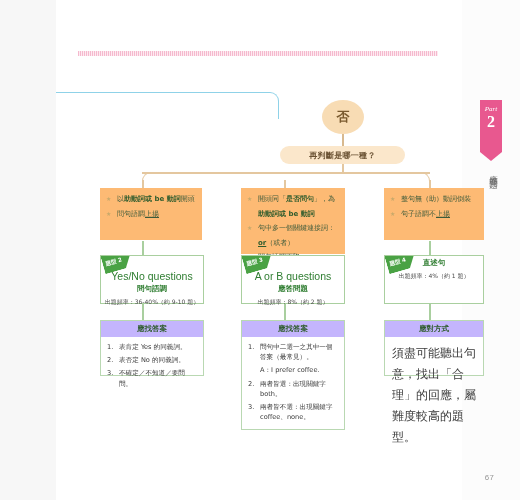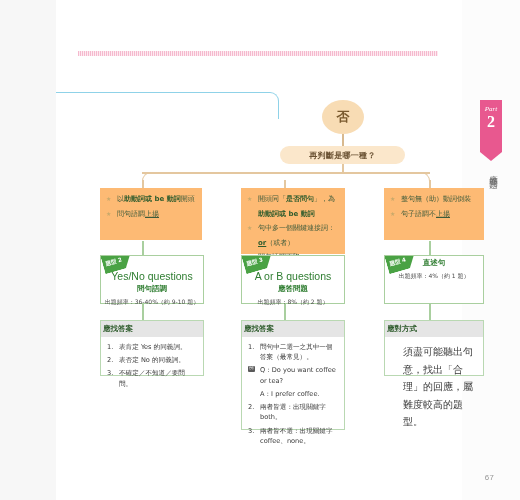--- a/index.html
+++ b/index.html
@@ -133,21 +133,22 @@
   }
 
   
   .abox{
     position:absolute;
     border:1.3px solid #b9d8b2;
     background:#ffffff;
     box-sizing:border-box;
   }
   .abox-head{
-    background:#e5e5e5;
+    background:#c4b5fd;
+    text-align:center;
     color:#2f5c2d;font-size:7.5px;font-weight:bold;
     padding:3px 2px;
     font-family:"DejaVu Sans",sans-serif;
   }
   .abox-body{padding:5px 6px 6px 6px;}
   .abox-body ol{margin:0;padding:0;list-style:none;counter-reset:n;}
   .abox-body li{
     position:relative;padding-left:12px;margin-bottom:3px;
     font-size:6.6px;line-height:1.55;color:#3a3a3a;
     font-family:"DejaVu Sans",sans-serif;
@@ -156,23 +157,22 @@
     counter-increment:n;content:counter(n) ".";
     position:absolute;left:0;top:0;color:#3a3a3a;
   }
   .abox-body li.ex:before{
     content:"\4f8b";
     position:absolute;left:0;top:0.5px;
     background:#5a5a5a;color:#fff;font-size:4.6px;
     padding:0.5px 1px;border-radius:1px;line-height:1;
   }
   .abox-plain{
-    padding:6px 7px;font-size:10px;line-height:1.75;color:#3a3a3a;
-    font-family:"DejaVu Sans",sans-serif;
-    margin-left:11px;
+    padding:6px 7px;font-size:12px;line-height:1.75;color:#3a3a3a;
+    font-family:"DejaVu Sans",sans-serif;
   }
   .ind{padding-left:12px;}
 
   
   .part-tab{
     position:absolute;right:18px;top:100px;width:22px;height:52px;
     background:#e8588f;
     color:#ffffff;text-align:center;
     font-family:"Liberation Serif",serif;
   }
@@ -288,21 +288,20 @@
           <li class="num">不確定／不知道／要問問。</li>
         </ol>
       </div>
     </div>
 
     <div class="abox" style="left:185px;top:320px;width:104px;height:110px;">
       <div class="abox-head">應找答案</div>
       <div class="abox-body">
         <ol>
           <li class="num">問句中二選一之其中一個答案（最常見）。</li>
-          <li class="ex">Q：Do you want coffee or tea?</li>
           <li class="ind">A：I prefer coffee.</li>
           <li class="num">兩者皆選：出現關鍵字 both。</li>
           <li class="num">兩者皆不選：出現關鍵字 coffee、none。</li>
         </ol>
       </div>
     </div>
 
     <div class="abox" style="left:328px;top:320px;width:100px;height:56px;">
       <div class="abox-head">應對方式</div>
       <div class="abox-plain">須盡可能聽出句意，找出「合理」的回應，屬難度較高的題型。</div>

